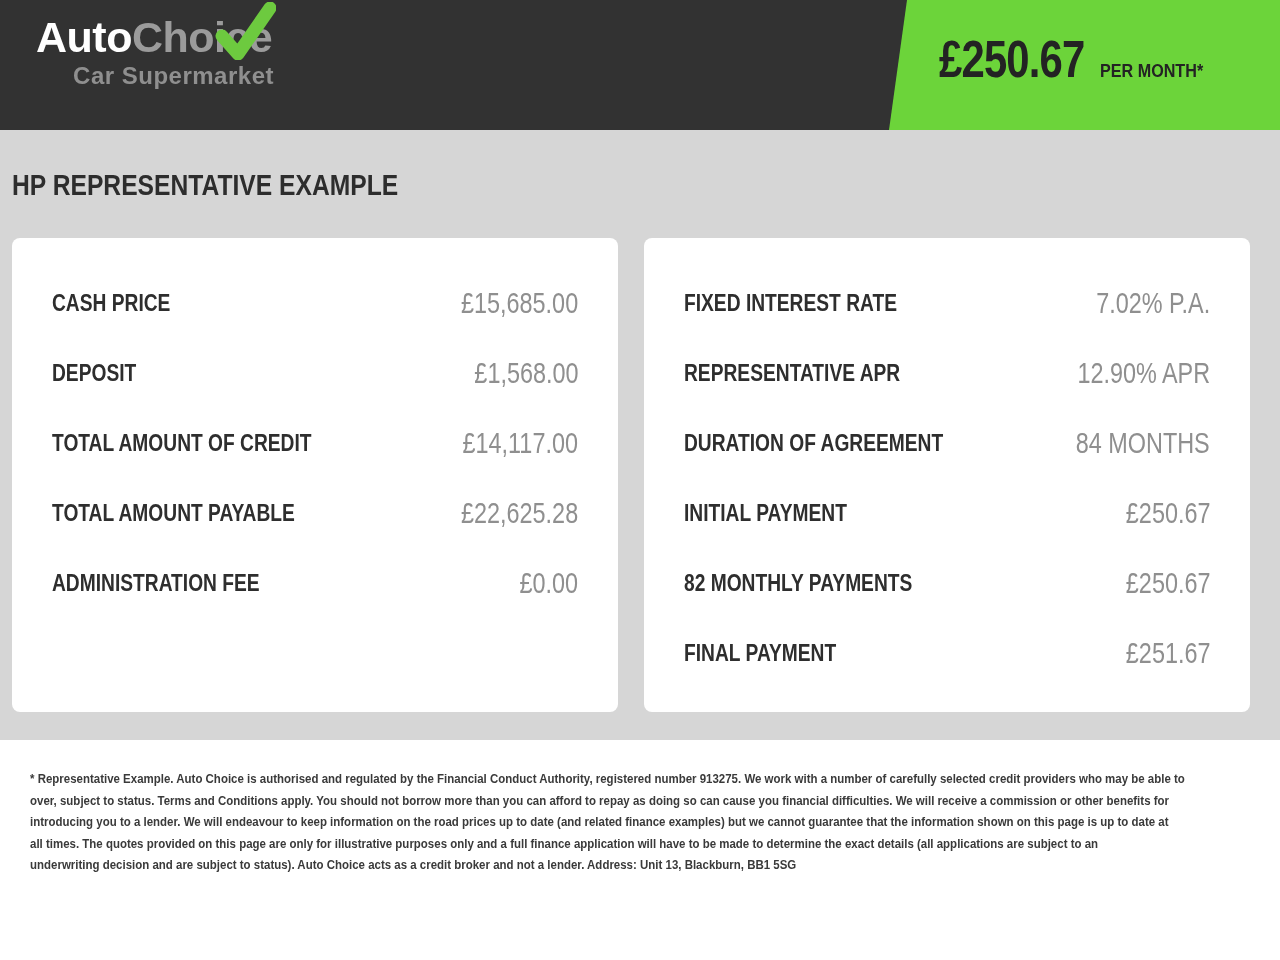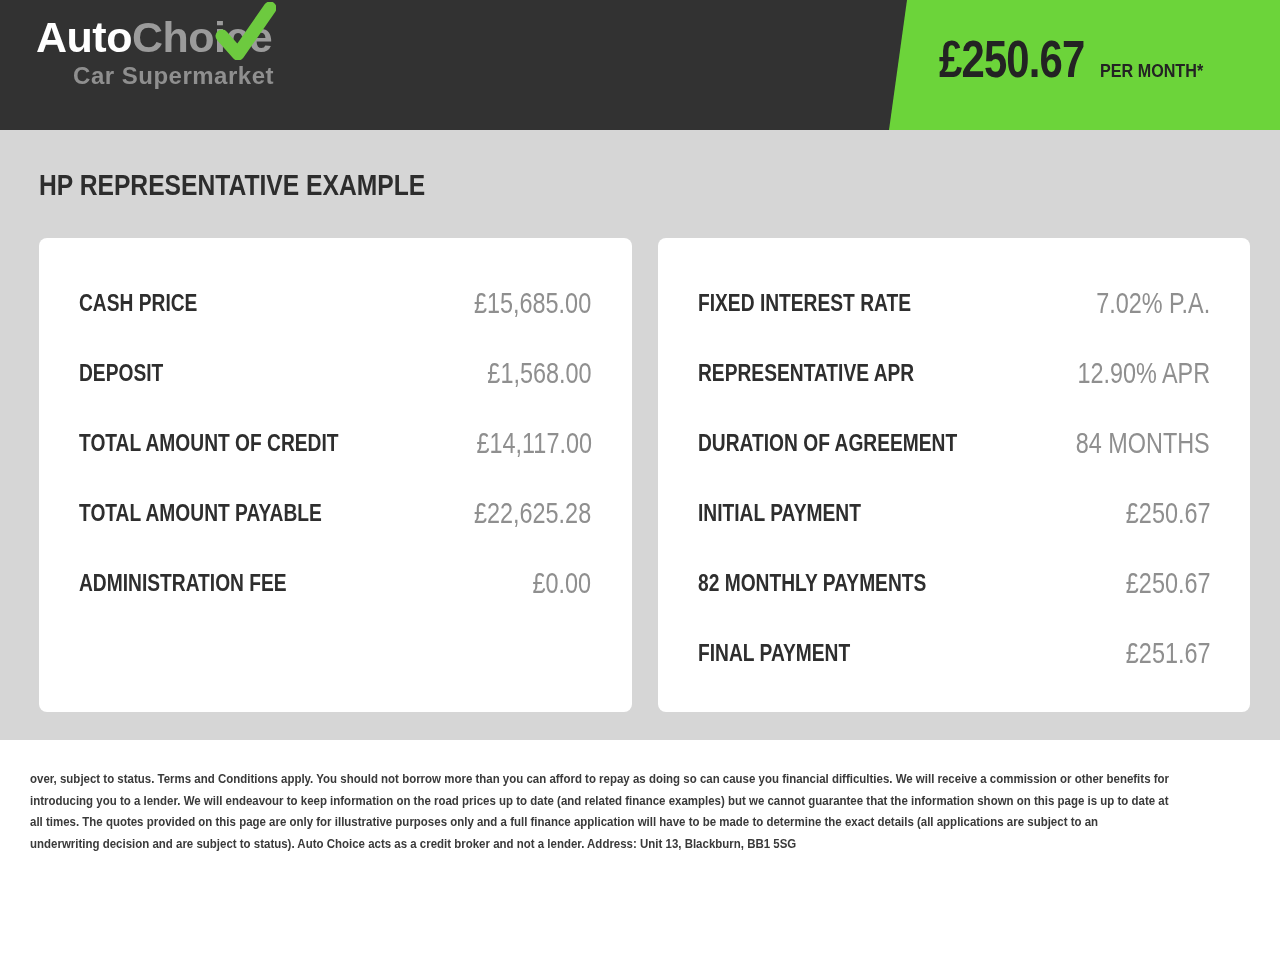--- a/index.html
+++ b/index.html
@@ -52,21 +52,21 @@
   .price-period {
     font-size: 19px; font-weight: bold; line-height: 1;
     display: inline-block; transform: scaleX(0.85); transform-origin: left bottom;
     margin-left: -16px;
   }
 
   
   .main-area {
     width: 1280px; height: 610px;
     background: #d6d6d6;
-    padding: 40px 30px 0 39px;
+    padding: 40px 30px 0 12px;
   }
   .page-title {
     font-size: 29px; font-weight: bold; color: #2d2d2d;
     line-height: 30px;
     transform: scaleX(0.85); transform-origin: left center;
     white-space: nowrap;
     letter-spacing: 0;
   }
   .cards {
     margin-top: 38px;
@@ -179,18 +179,19 @@
         <div class="row">
           <span class="row-label">FINAL PAYMENT</span>
           <span class="row-value">£251.67</span>
         </div>
       </section>
   </div>
 </main>
 
 <footer class="footer">
   <div id="footer-lines">
+      <div class="footer-line"><span>* Representative Example. Auto Choice is authorised and regulated by the Financial Conduct Authority, registered number 913275. We work with a number of carefully selected credit providers who may be able to</span></div>
       <div class="footer-line"><span>over, subject to status. Terms and Conditions apply. You should not borrow more than you can afford to repay as doing so can cause you financial difficulties. We will receive a commission or other benefits for</span></div>
       <div class="footer-line"><span>introducing you to a lender. We will endeavour to keep information on the road prices up to date (and related finance examples) but we cannot guarantee that the information shown on this page is up to date at</span></div>
       <div class="footer-line"><span>all times. The quotes provided on this page are only for illustrative purposes only and a full finance application will have to be made to determine the exact details (all applications are subject to an</span></div>
       <div class="footer-line"><span>underwriting decision and are subject to status). Auto Choice acts as a credit broker and not a lender. Address: Unit 13, Blackburn, BB1 5SG</span></div>
     </div>
 </footer>
 
 </body></html>

